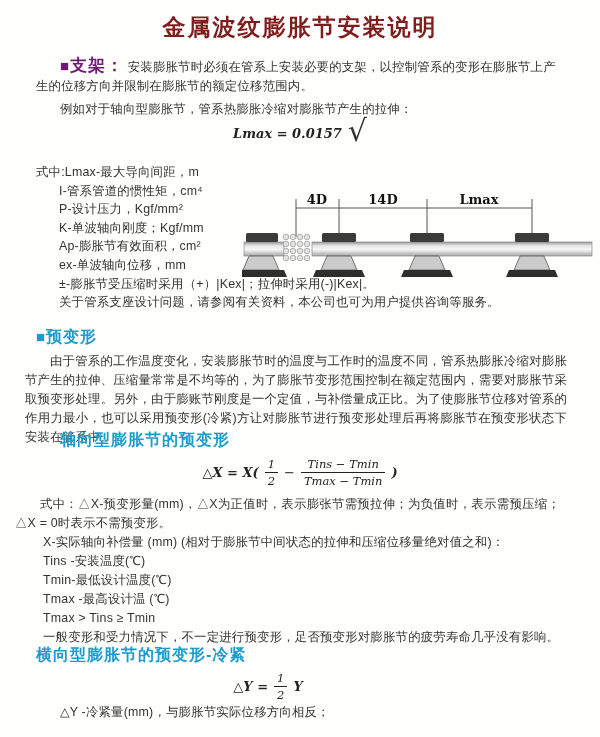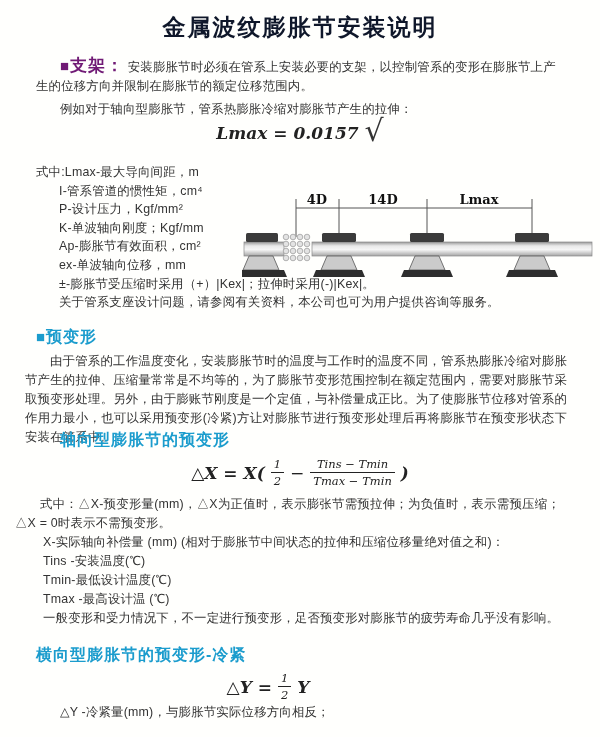--- a/index.html
+++ b/index.html
@@ -5,26 +5,26 @@
   html,body { margin:0; padding:0; }
   body {
     width:600px; height:737px; position:relative; overflow:hidden;
     background:#fffffd; color:#333;
     font-family:"Liberation Sans", sans-serif;
   }
   .abs { position:absolute; }
   .cn { font-size:12.4px; line-height:19px; letter-spacing:.2px; color:#333; }
   .page-title {
     top:12px; left:0; width:600px; text-align:center;
-    font-size:23px; font-weight:bold; color:#0f172a; letter-spacing:2px;
+    font-size:23px; font-weight:bold; color:#7f1d1d; letter-spacing:2px;
   }
   .sec-head-inline { font-size:17px; font-weight:bold; color:#701a75; line-height:1; letter-spacing:1px; }
   .sec-head { font-size:16px; font-weight:bold; color:#1b9ccd; letter-spacing:1px; }
   .marker { font-size:15px; }
-  .math { font-family:"DejaVu Serif", serif; font-style:italic; color:#222; font-size:17px; }
+  .math { font-family:"DejaVu Serif", serif; font-style:italic; color:#222; font-size:13px; }
   .mb { font-weight:bold; }
   .formula { left:0; width:600px; display:flex; justify-content:center; align-items:center; gap:6px; }
   .frac { display:inline-block; text-align:center; font-size:11.5px; line-height:1.25; }
   .frac .num { display:block; border-bottom:1px solid #222; padding:0 3px 1px; }
   .frac .den { display:block; padding:1px 3px 0; }
   .rootwrap { display:inline-flex; align-items:flex-start; }
   .radical { font-family:"DejaVu Serif", serif; font-style:normal; font-size:30px; line-height:1; transform:translateY(-2px); }
   .radicand { border-top:1.3px solid #222; margin-top:3px; margin-left:-3px; padding:2px 4px 0; }
   .defs div { margin-left:23px; }
   .defs div:first-child { margin-left:0; }
@@ -146,20 +146,21 @@
   </span>
   <span class="math mb">)</span>
 </div>
 
 <div class="abs cn noteblock" style="top:495px; left:15px; width:545px;">
   <div class="para">式中：△X-预变形量(mm)，△X为正值时，表示膨张节需预拉伸；为负值时，表示需预压缩；△X = 0时表示不需预变形。</div>
   <div class="hang">X-实际轴向补偿量 (mm) (相对于膨胀节中间状态的拉伸和压缩位移量绝对值之和)：</div>
   <div class="hang">Tins -安装温度(℃)</div>
   <div class="hang">Tmin-最低设计温度(℃)</div>
   <div class="hang">Tmax -最高设计温 (℃)</div>
+  <div class="hang">Tmax &gt; Tins ≥ Tmin</div>
   <div class="hang">一般变形和受力情况下，不一定进行预变形，足否预变形对膨胀节的疲劳寿命几乎没有影响。</div>
 </div>
 
 <div class="abs sec-head" style="top:645px; left:36px;">横向型膨胀节的预变形-冷紧</div>
 
 <div class="abs formula" style="top:671px; padding-right:64px; box-sizing:border-box;">
   <span class="math mb">△Y =</span>
   <span class="frac math">
     <span class="num">1</span>
     <span class="den">2</span>

